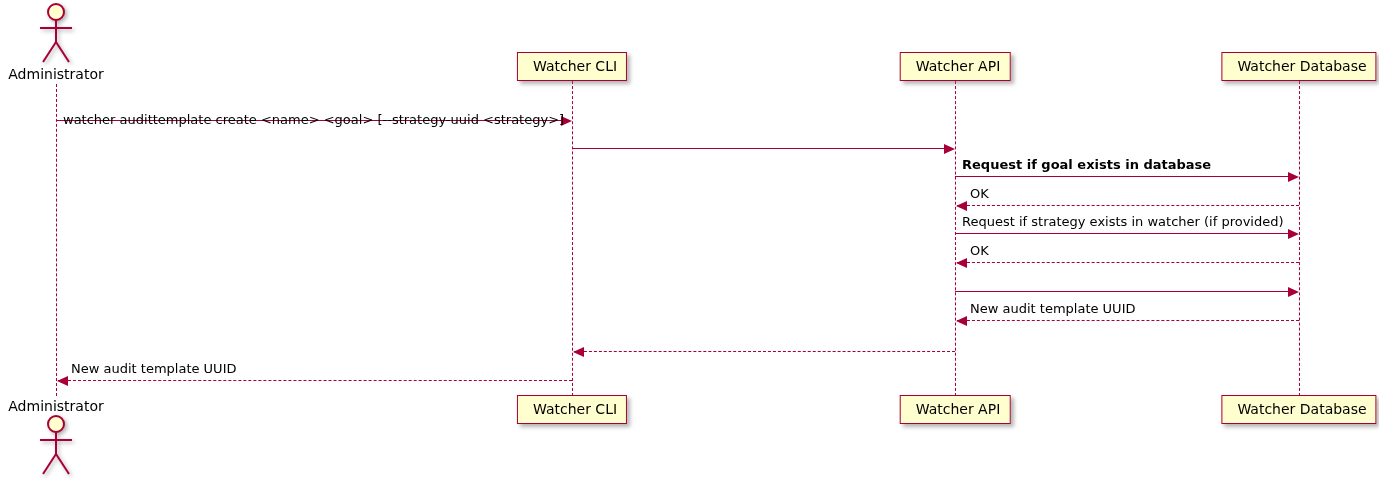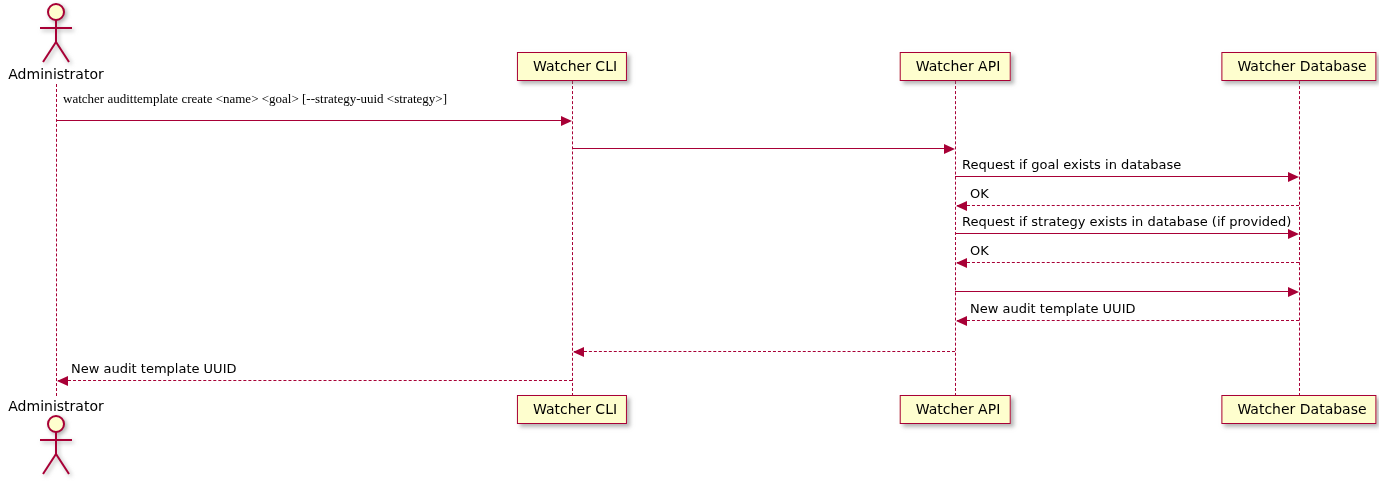--- a/index.html
+++ b/index.html
@@ -93,32 +93,32 @@
     <div class="actor-label" style="left: 56px; top: 398px;">Administrator</div>
     <div class="actor-figure" style="left: 34px; top: 414px;"><svg width="44" height="62" viewBox="0 0 44 62">
         <circle cx="22" cy="10" r="8" fill="var(--fill)" stroke="var(--line)" stroke-width="2"></circle>
         <line x1="22" y1="18" x2="22" y2="40" stroke="var(--line)" stroke-width="2"></line>
         <line x1="6" y1="26" x2="38" y2="26" stroke="var(--line)" stroke-width="2"></line>
         <line x1="22" y1="40" x2="9" y2="60" stroke="var(--line)" stroke-width="2"></line>
         <line x1="22" y1="40" x2="35" y2="60" stroke="var(--line)" stroke-width="2"></line>
       </svg></div>
     <div class="msg-line-solid" style="left: 56px; top: 120px; width: 514px;"></div>
     <div class="arrowhead right" style="left: 561px; top: 116px;"></div>
-    <div class="msg-label" style="left: 63px; top: 91px; font-family: Liberation Serif, serif;">watcher audittemplate create &lt;name&gt; &lt;goal&gt; [--strategy-uuid &lt;strategy&gt;]</div>
+    <div class="msg-label" style="left: 63px; top: 112px;">watcher audittemplate create &lt;name&gt; &lt;goal&gt; [--strategy-uuid &lt;strategy&gt;]</div>
     <div class="msg-line-solid" style="left: 572px; top: 148px; width: 381px;"></div>
     <div class="arrowhead right" style="left: 944px; top: 144px;"></div>
     <div class="msg-line-solid" style="left: 955px; top: 176px; width: 342px;"></div>
     <div class="arrowhead right" style="left: 1288px; top: 172px;"></div>
-    <div class="msg-label" style="left: 962px; top: 157px;">Request if goal exists in database</div>
+    <div class="msg-label" style="left: 962px; top: 157px; font-weight: bold;">Request if goal exists in database</div>
     <div class="msg-line-dashed" style="left: 957px; top: 205px; width: 342px;"></div>
     <div class="arrowhead left" style="left: 956px; top: 201px;"></div>
     <div class="msg-label" style="left: 970px; top: 186px;">OK</div>
     <div class="msg-line-solid" style="left: 955px; top: 233px; width: 342px;"></div>
     <div class="arrowhead right" style="left: 1288px; top: 229px;"></div>
-    <div class="msg-label" style="left: 962px; top: 214px;">Request if strategy exists in database (if provided)</div>
+    <div class="msg-label" style="left: 962px; top: 214px;">Request if strategy exists in watcher (if provided)</div>
     <div class="msg-line-dashed" style="left: 957px; top: 262px; width: 342px;"></div>
     <div class="arrowhead left" style="left: 956px; top: 258px;"></div>
     <div class="msg-label" style="left: 970px; top: 243px;">OK</div>
     <div class="msg-line-solid" style="left: 955px; top: 291px; width: 342px;"></div>
     <div class="arrowhead right" style="left: 1288px; top: 287px;"></div>
     <div class="msg-line-dashed" style="left: 957px; top: 320px; width: 342px;"></div>
     <div class="arrowhead left" style="left: 956px; top: 316px;"></div>
     <div class="msg-label" style="left: 970px; top: 301px;">New audit template UUID</div>
     <div class="msg-line-dashed" style="left: 574px; top: 351px; width: 381px;"></div>
     <div class="arrowhead left" style="left: 573px; top: 347px;"></div>

